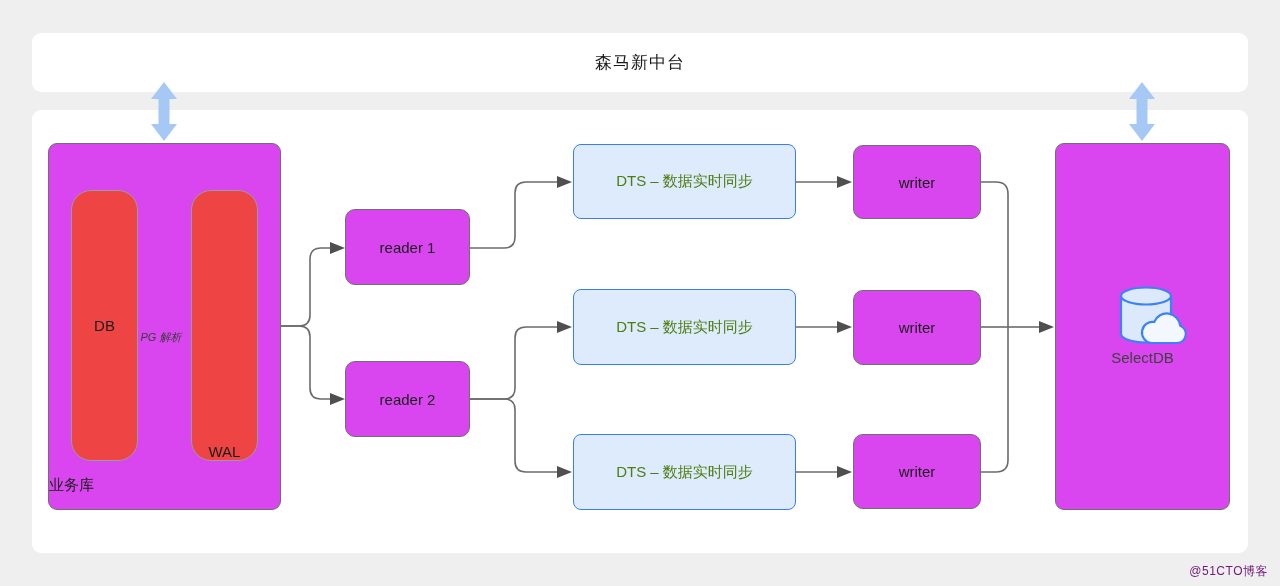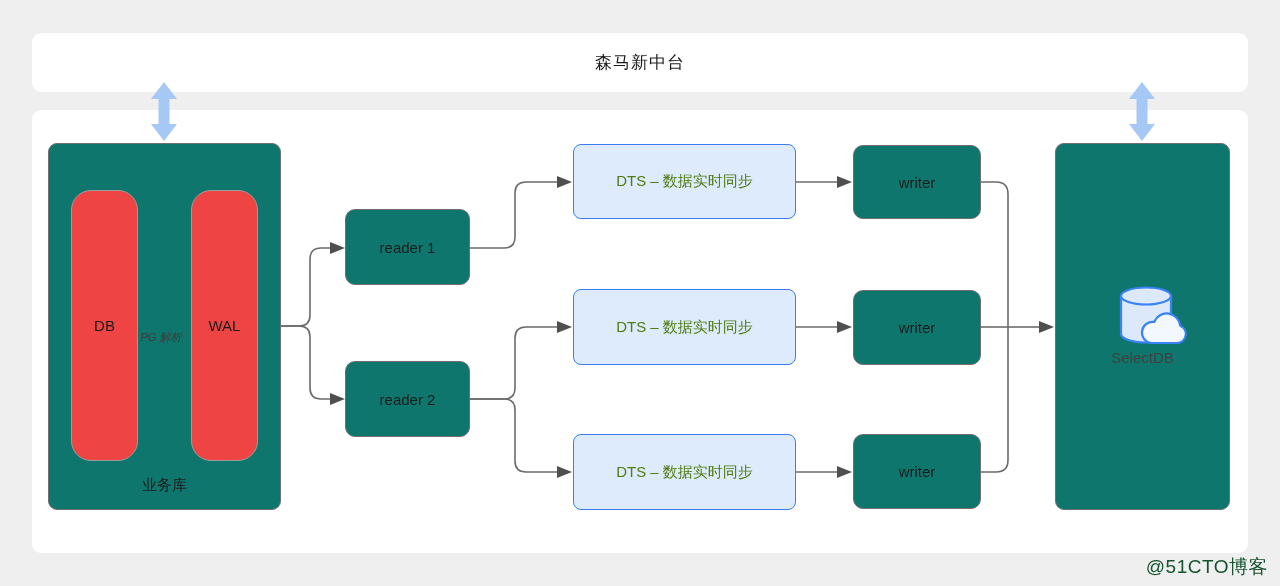--- a/index.html
+++ b/index.html
@@ -12,43 +12,43 @@
   .panel{
     position:absolute;left:32px;width:1216px;background:#ffffff;border-radius:9px;
   }
   #banner{top:33px;height:59px;display:flex;align-items:center;justify-content:center;}
   #banner .title{font-size:17px;letter-spacing:1px;color:#1b1b1b;}
   #main-panel{top:110px;height:443px;}
 
   #connector-layer{position:absolute;left:0;top:0;width:1280px;height:586px;pointer-events:none;}
 
   .node{
-    position:absolute;background:#0f766e;border:1.5px solid #6f6f6f;border-radius:10px;
+    position:absolute;background:#d946ef;border:1.5px solid #6f6f6f;border-radius:10px;
     display:flex;align-items:center;justify-content:center;
     font-size:15px;color:#1c1c1c;box-sizing:border-box;
   }
   .group-box{border-radius:9px;}
   .inner-col{border:1.3px solid #9b9b9b;border-radius:20px;background:#ef4444;}
   .dts-node{
     background:#deebfc;border:1.5px solid #3b7df0;border-radius:8px;color:#4d7c0f;
   }
   .group-caption{
-    position:absolute;left:0;right:0;text-align:center;font-size:15px;color:#1c1c1c;
+    position:absolute;left:0;right:0;text-align:left;font-size:15px;color:#1c1c1c;
   }
   #pg-edge-label{
     position:absolute;left:126px;top:330px;width:70px;text-align:center;
     font-size:11px;color:#3c3c3c;font-style:italic;
   }
   #selectdb-icon{position:absolute;left:1113px;top:286px;width:84px;height:60px;}
   #selectdb-label{
     position:absolute;left:1055px;top:349px;width:175px;text-align:center;
     font-size:15px;color:#404040;
   }
   #watermark{
-    position:absolute;right:12px;bottom:6px;font-size:19px;color:#14532d;letter-spacing:.5px;
+    position:absolute;right:12px;bottom:6px;font-size:12px;color:#701a75;letter-spacing:.5px;
   }
 </style>
 </head>
 <body>
 
 <div id="banner" class="panel">
   <span class="title">森马新中台</span>
 </div>
 
 <div id="main-panel" class="panel"></div>
@@ -85,21 +85,21 @@
     <polygon points="1142,82 1155,99 1147.5,99 1147.5,124 1155,124 1142,141 1129,124 1136.5,124 1136.5,99 1129,99"></polygon>
   </g>
 </svg>
 
 <div class="node group-box" style="left:48px;top:143px;width:233px;height:367px;justify-content:flex-start;align-items:flex-start;">
   <span class="group-caption" style="bottom:14px;">业务库</span>
 </div>
 <div class="node inner-col" style="left:71px;top:190px;width:67px;height:271px;">
   <span>DB</span>
 </div>
-<div class="node inner-col" style="left:191px;top:190px;width:67px;height:271px;">
+<div class="node inner-col" style="left:191px;top:190px;width:67px;height:271px;align-items:flex-end;">
   <span>WAL</span>
 </div>
 <div id="pg-edge-label">PG 解析</div>
 
 <div class="node" style="left:345px;top:209px;width:125px;height:76px;align-items:center;">
   <span>reader 1</span>
 </div>
 <div class="node" style="left:345px;top:361px;width:125px;height:76px;">
   <span>reader 2</span>
 </div>

